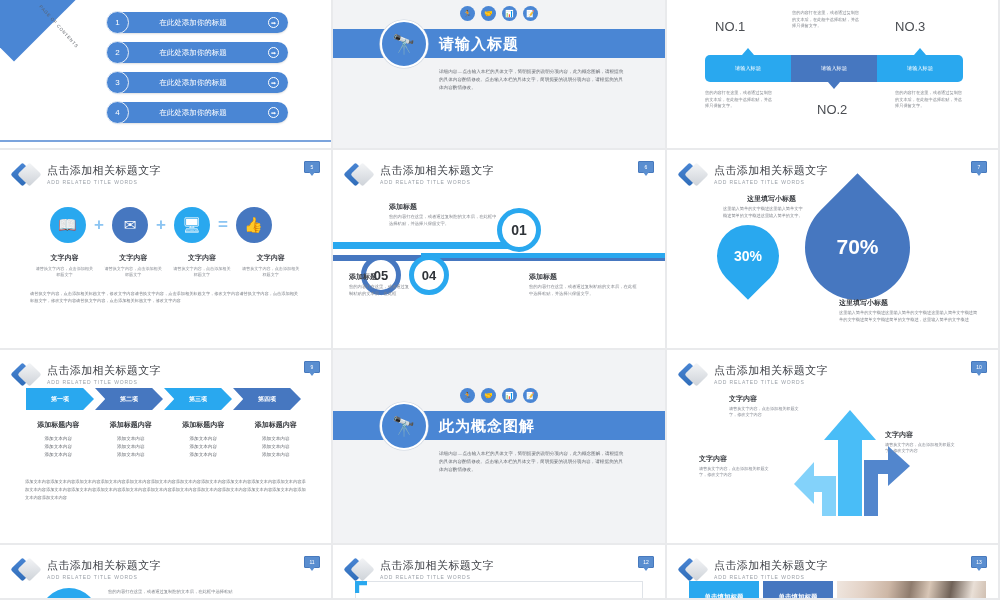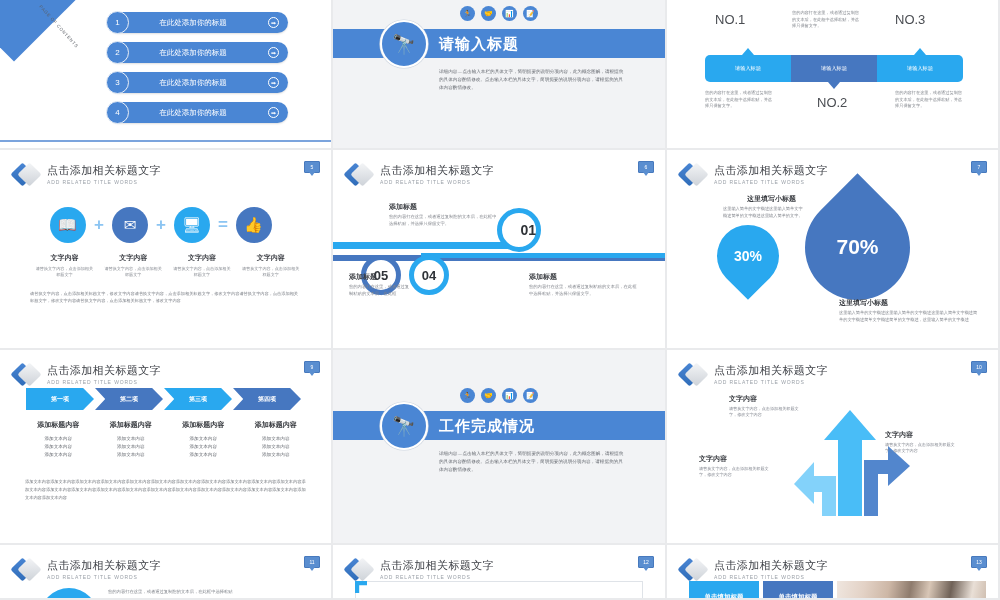--- a/index.html
+++ b/index.html
@@ -66,21 +66,21 @@
   .n-bar { position:absolute; left:38px; top:55px; width:258px; height:27px; display:flex; }
   .n-seg { flex:1; position:relative; display:flex; align-items:center; justify-content:center;
     color:#fff; font-size:5.2px; }
   .n-seg.s1 { background:#29a8ef; border-radius:5px 0 0 5px; }
   .n-seg.s2 { background:#4677c0; }
   .n-seg.s3 { background:#29a8ef; border-radius:0 5px 5px 0; }
   .n-seg.s1:after, .n-seg.s3:after { content:""; position:absolute; top:-7px; left:50%; margin-left:-6px;
     border-left:6px solid transparent; border-right:6px solid transparent; border-bottom:7px solid #29a8ef; }
   .n-seg.s2:after { content:""; position:absolute; bottom:-7px; left:50%; margin-left:-6px;
     border-left:6px solid transparent; border-right:6px solid transparent; border-top:7px solid #4677c0; }
-  .n-cap { position:absolute; font-size:13px; color:#4a4d52; }
+  .n-cap { position:absolute; font-size:13px; color:#4a4d52;margin-top:7px; }
   .n-txt { position:absolute; font-size:4.2px; line-height:6.5px; color:#7b7f86; width:68px; }
 
   
   .ci-row { position:absolute; left:50px; top:57px; display:flex; align-items:center; gap:8px; }
   .ci { width:36px; height:36px; border-radius:50%; display:flex; align-items:center;
     justify-content:center; color:#fff; font-size:15px; }
   .ci.a { background:#29a8ef; } .ci.b { background:#4677c0; }
   .ci.c { background:#29a8ef; } .ci.d { background:#4677c0; }
   .op { color:#8cc5f2; font-size:17px; font-weight:bold; }
   .ci-labels { position:absolute; left:30px; top:103px; width:275px; display:flex; }
@@ -89,21 +89,21 @@
   .ci-labels .p { font-size:4.1px; line-height:6.2px; color:#878b92; margin-top:3px; padding:0 4px; }
   .foot-txt { position:absolute; left:30px; right:30px; top:140px; font-size:4.2px;
     line-height:7px; color:#7b7f86; }
 
   
   .s5-l1 { position:absolute; left:0; top:92px; width:180px; height:7px; background:#29a8ef; }
   .s5-l2 { position:absolute; left:0; right:0; top:105px; height:6px; background:#4677c0; }
   .s5-l2b{ position:absolute; left:88px; right:0; top:103px; height:5px; background:#29a8ef; }
   .ring { position:absolute; border-radius:50%; background:#fff; display:flex;
     align-items:center; justify-content:center; font-weight:bold; color:#2f3338; }
-  .ring.r01 { left:164px; top:58px; width:44px; height:44px; border:5px solid #29a8ef; font-size:14px;justify-content:flex-end; }
+  .ring.r01 { left:164px; top:58px; width:44px; height:44px; border:5px solid #29a8ef; font-size:14px; }
   .ring.r02 { left:28px; top:105px; width:40px; height:40px; border:5px solid #4677c0; font-size:13px; }
   .ring.r03 { left:76px; top:105px; width:40px; height:40px; border:5px solid #29a8ef; font-size:13px; }
   .ring .sh { position:absolute; inset:-5px; border-radius:50%; border:5px solid rgba(150,155,162,.30);
     transform:translate(3px,4px); z-index:-1; }
   .s5-b { position:absolute; font-size:4.3px; line-height:6.8px; color:#80848b; }
   .s5-h { position:absolute; font-size:7px; font-weight:bold; color:#3a3d42; }
 
   
   .drop { position:absolute; display:flex; align-items:center; justify-content:center;
     color:#fff; font-weight:bold; }
@@ -390,21 +390,21 @@
   <div class="slide r3c2">
     <div class="inner" style="background:#f2f3f5;">
       <div class="sec-icons" style="top:38px;">
         <span class="ic">🏃</span>
         <span class="ic">🤝</span>
         <span class="ic">📊</span>
         <span class="ic">📝</span>
       </div>
       <div class="sec-band" style="top:61px;"></div>
       <div class="sec-circ" style="top:52px;">🔭</div>
-      <div class="sec-title" style="top:67px;">工作完成情况</div>
+      <div class="sec-title" style="top:67px;">此为概念图解</div>
       <div class="sec-body" style="top:100px;">详细内容....点击输入本栏的具体文字，简明扼要的说明分项内容，此为概念图解，请根据您的具体内容酌情修改。点击输入本栏的具体文字，简明扼要的说明分项内容，请根据您的具体内容酌情修改。</div>
     </div>
   </div>
 
   <div class="slide r3c3">
     <div class="inner">
       <div class="hdr">
         <span class="diamond">
             <i class="d1"></i>
             <i class="d2"></i>

